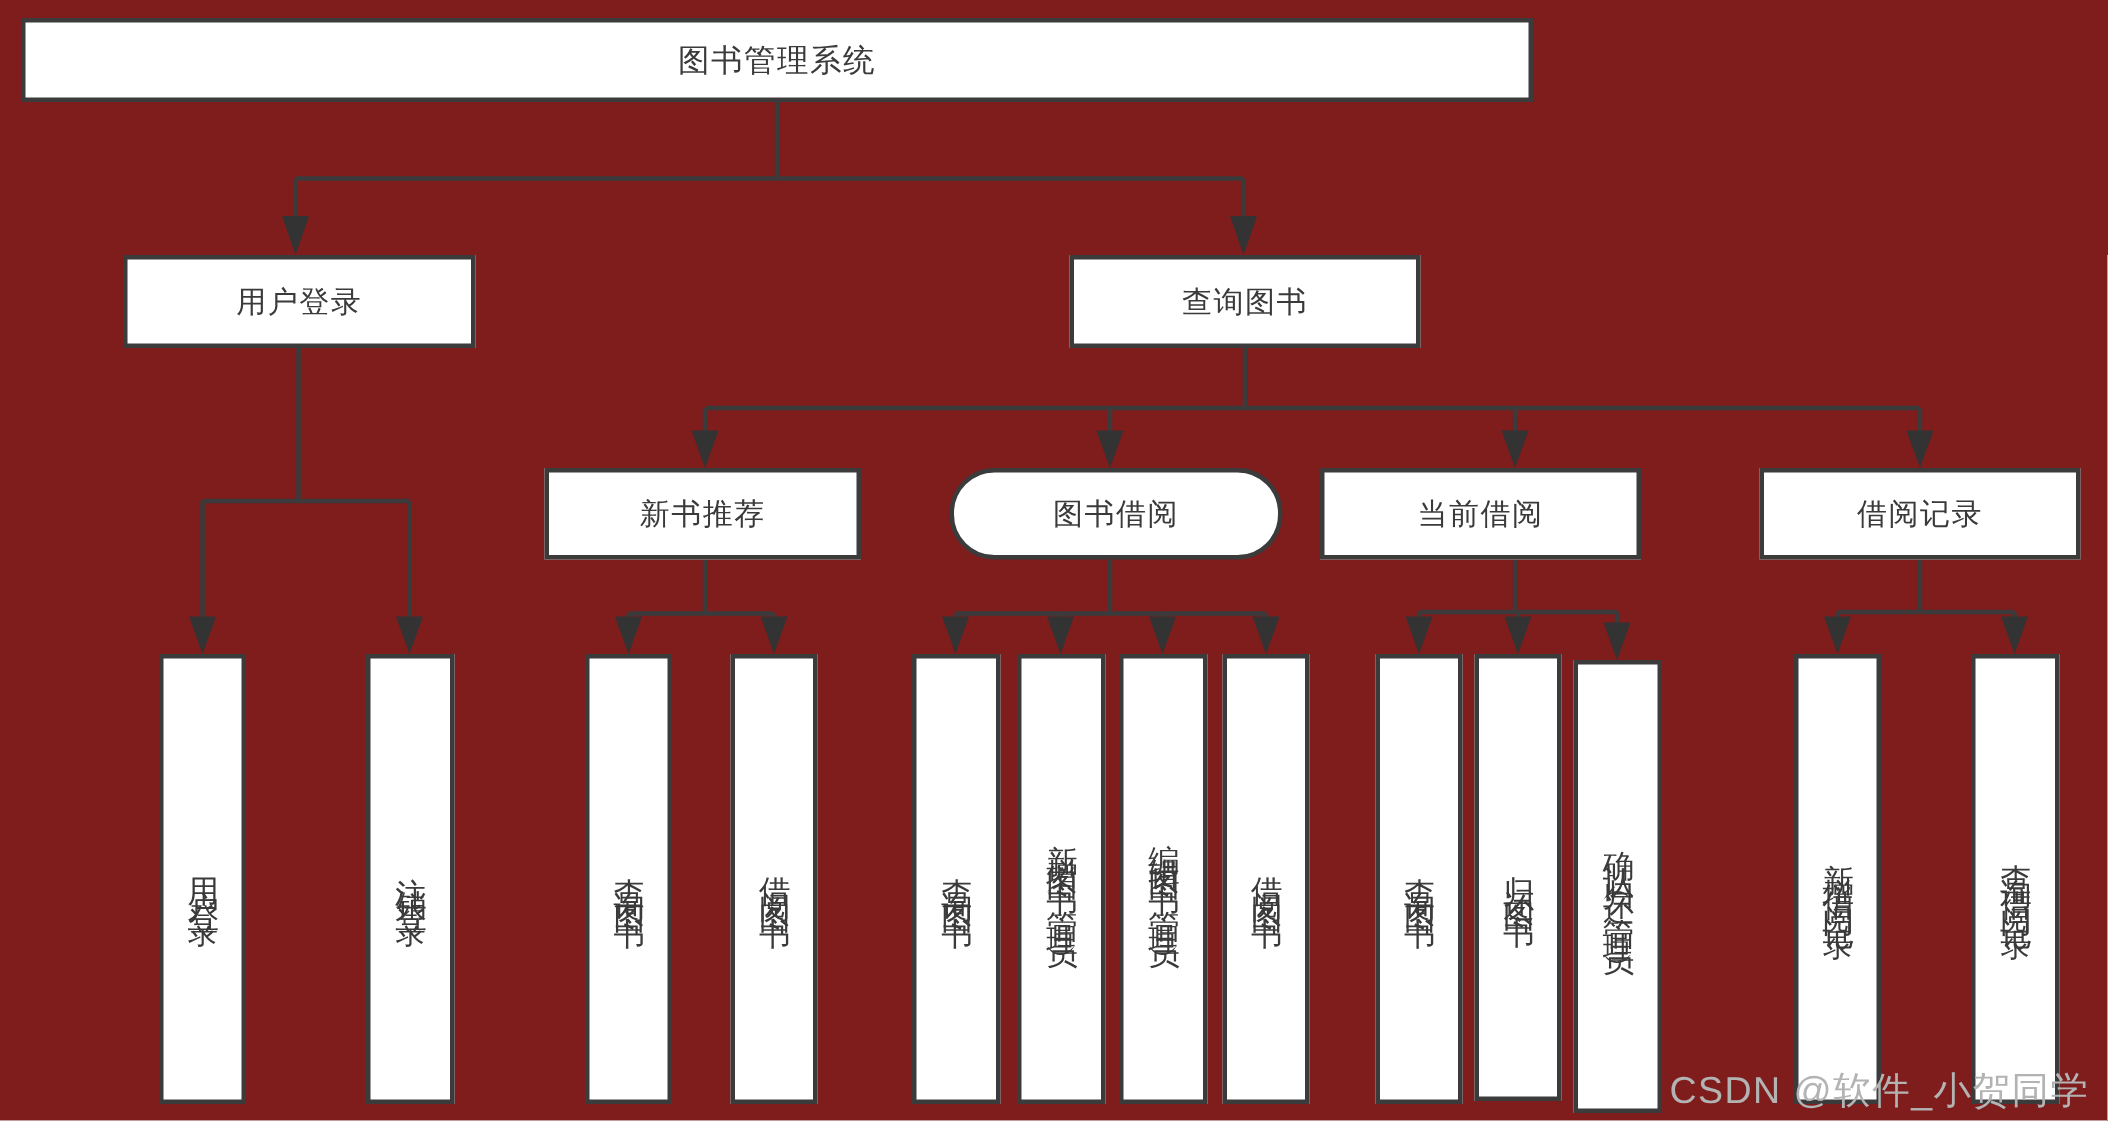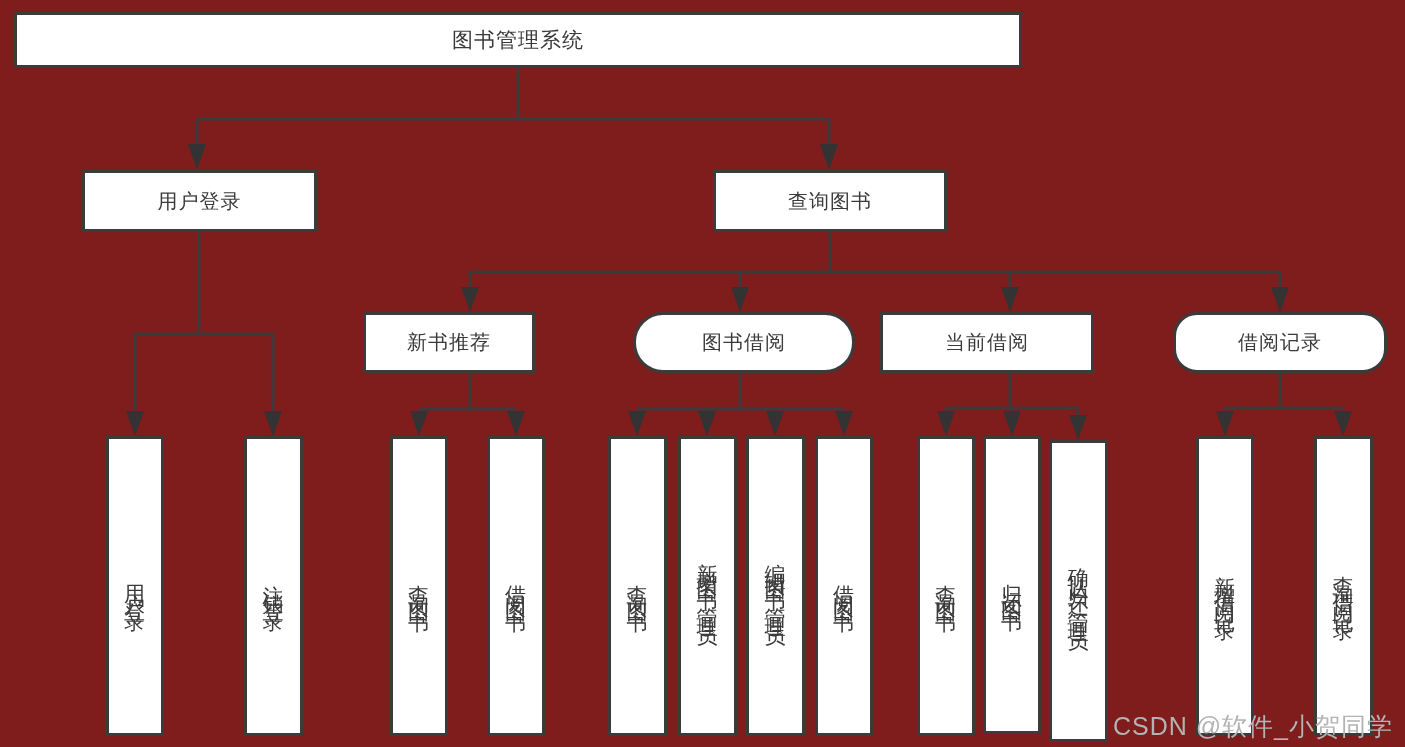--- a/index.html
+++ b/index.html
@@ -104,30 +104,30 @@
     <span>图书管理系统</span>
   </div>
 
   <div class="node hbox" style="left:82px; top:170px; width:235px; height:62px;">
     <span>用户登录</span>
   </div>
   <div class="node hbox" style="left:713px; top:170px; width:234px; height:62px;">
     <span>查询图书</span>
   </div>
 
-  <div class="node hbox" style="left:363px; top:312px; width:172px; height:61px;">
+  <div class="node hbox" style="left:363px; top:312px; width:211px; height:61px;">
     <span>新书推荐</span>
   </div>
   <div class="node hbox" style="left:633px; top:312px; width:222px; height:61px;border-radius:30px;">
     <span>图书借阅</span>
   </div>
   <div class="node hbox" style="left:880px; top:312px; width:214px; height:61px;">
     <span>当前借阅</span>
   </div>
-  <div class="node hbox" style="left:1173px; top:312px; width:214px; height:61px;border-radius:24px;">
+  <div class="node hbox" style="left:1173px; top:312px; width:214px; height:61px;">
     <span>借阅记录</span>
   </div>
 
   <div class="node vbox" style="left:106px; top:436px; width:58px; height:300px;">
     <span>用户登录</span>
   </div>
   <div class="node vbox" style="left:244px; top:436px; width:59px; height:300px;">
     <span>注销登录</span>
   </div>
 

